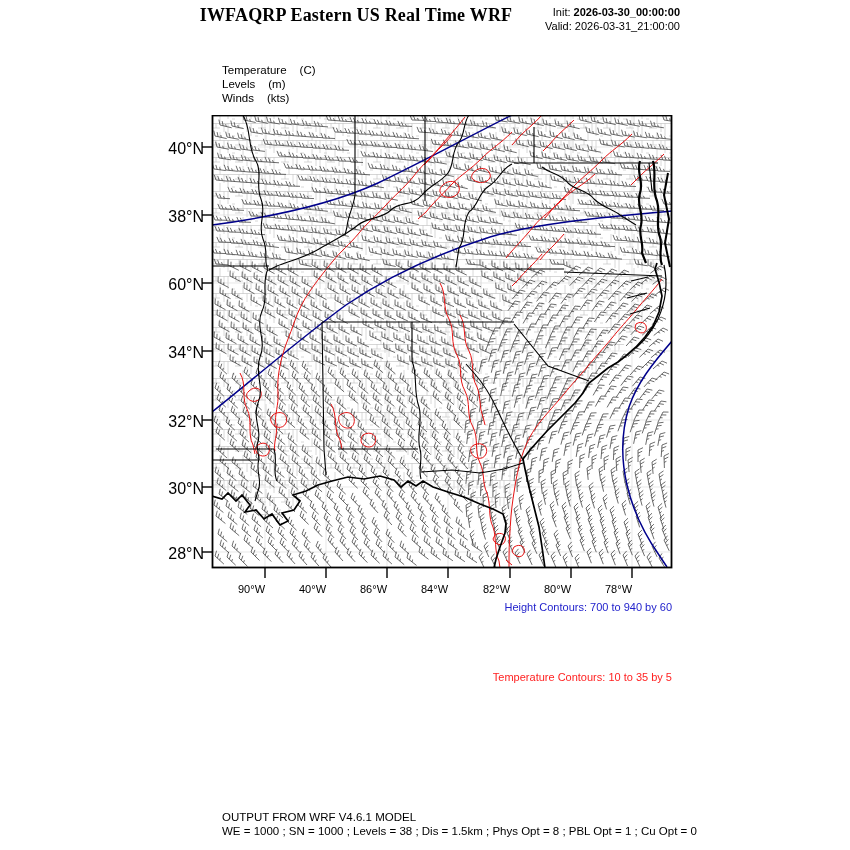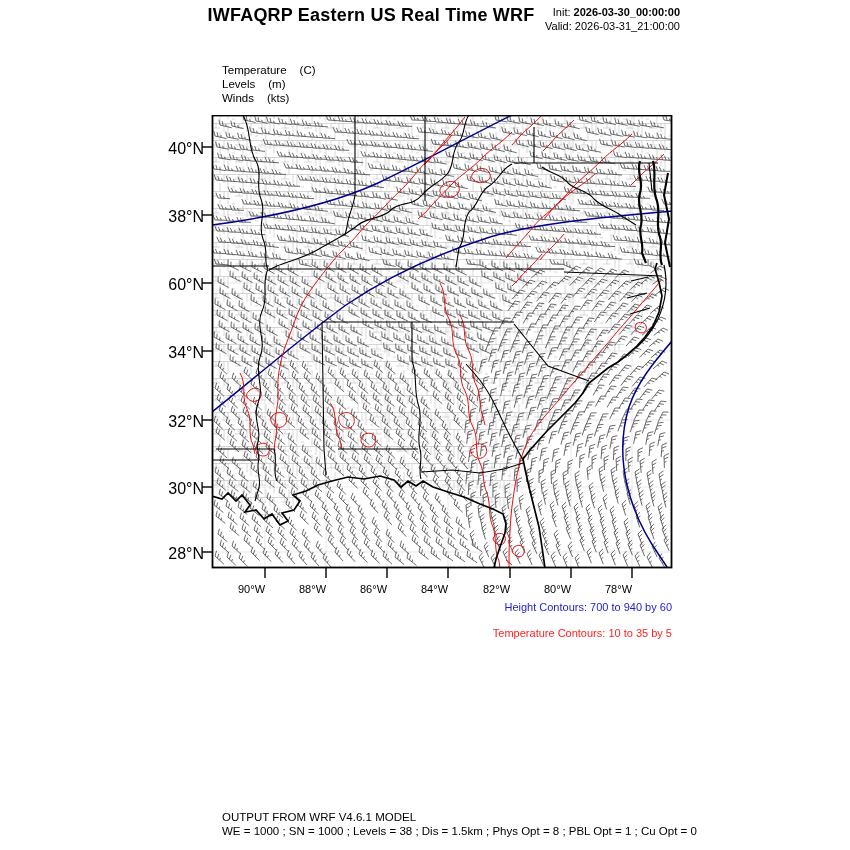--- a/index.html
+++ b/index.html
@@ -1,19 +1,19 @@
 <!DOCTYPE html>
 <html><head>
 <meta charset="utf-8">
 <style>
   html,body{margin:0;padding:0;background:#ffffff;}
   body{width:850px;height:850px;position:relative;overflow:hidden;
        font-family:"Liberation Sans","DejaVu Sans",sans-serif;color:#000;}
   .abs{position:absolute;}
-  #title{left:150px;top:5px;width:442px;text-align:center;font-size:18px;font-weight:bold;letter-spacing:0.2px;}
+  #title{left:135px;top:5px;width:442px;text-align:center;font-size:18px;font-weight:bold;letter-spacing:0.2px;font-family:Liberation Serif, serif;}
   #initvalid{right:170px;top:6px;text-align:right;font-size:11px;line-height:13.5px;}
   #initvalid .val-bold{font-weight:bold;text-align:right;}
   #legend{left:222px;top:63px;font-size:11.5px;line-height:14px;}
   #legend .unit{margin-left:13px;}
   .lat-lbl{width:64px;text-align:right;font-size:16px;left:140px;}
   .lon-lbl{width:54px;text-align:left;font-size:11px;top:583px;}
   #ann-height{right:178px;top:601px;font-size:11px;}
   #ann-temp{right:178px;top:627px;font-size:11px;}
   #footer1{left:222px;top:811px;font-size:11.5px;text-align:right;}
   #footer2{left:222px;top:825px;font-size:11.5px;}
@@ -36,29 +36,29 @@
 
 <div class="abs lat-lbl" style="top:140px">40°N</div>
 <div class="abs lat-lbl" style="top:208px">38°N</div>
 <div class="abs lat-lbl" style="top:276px">60°N</div>
 <div class="abs lat-lbl" style="top:344px">34°N</div>
 <div class="abs lat-lbl" style="top:413px">32°N</div>
 <div class="abs lat-lbl" style="top:480px">30°N</div>
 <div class="abs lat-lbl" style="top:545px">28°N</div>
 
 <div class="abs lon-lbl" style="left:238px">90°W</div>
-<div class="abs lon-lbl" style="left:299px">88°W</div>
+<div class="abs lon-lbl" style="left:299px">40°W</div>
 <div class="abs lon-lbl" style="left:360px">86°W</div>
 <div class="abs lon-lbl" style="left:421px">84°W</div>
 <div class="abs lon-lbl" style="left:483px">82°W</div>
 <div class="abs lon-lbl" style="left:544px">80°W</div>
 <div class="abs lon-lbl" style="left:605px">78°W</div>
 
 <div class="abs" id="ann-height" style="color: rgb(34, 34, 204);">Height Contours: 700 to 940 by 60</div>
-<div class="abs" id="ann-temp" style="color: rgb(255, 34, 34);">Temperature Contours: 10 to 35 by 5</div>
+<div class="abs" id="ann-temp" style="color: rgb(255, 34, 34); margin-top: 44px;">Temperature Contours: 10 to 35 by 5</div>
 
 <div class="abs" id="footer1">OUTPUT FROM WRF V4.6.1 MODEL</div>
 <div class="abs" id="footer2">WE = 1000 ; SN = 1000 ; Levels = 38 ; Dis = 1.5km ; Phys Opt = 8 ; PBL Opt = 1 ; Cu Opt = 0</div>
 
 <svg class="abs" style="left:198px;top:115px" width="475" height="470" viewBox="0 0 475 470">
   <defs>
     <pattern id="cnty" width="23" height="17" patternUnits="userSpaceOnUse">
       <path d="M0,8.5 H23 M8,0 V8.5 M16,8.5 V17 M4,8.5 V13 M0,13 H8 M12,8.5 V17 M16,0 V4 M20,4 H23" stroke="#b6b6b6" stroke-width="0.55" fill="none"></path>
     </pattern>
     <clipPath id="mapclip">

